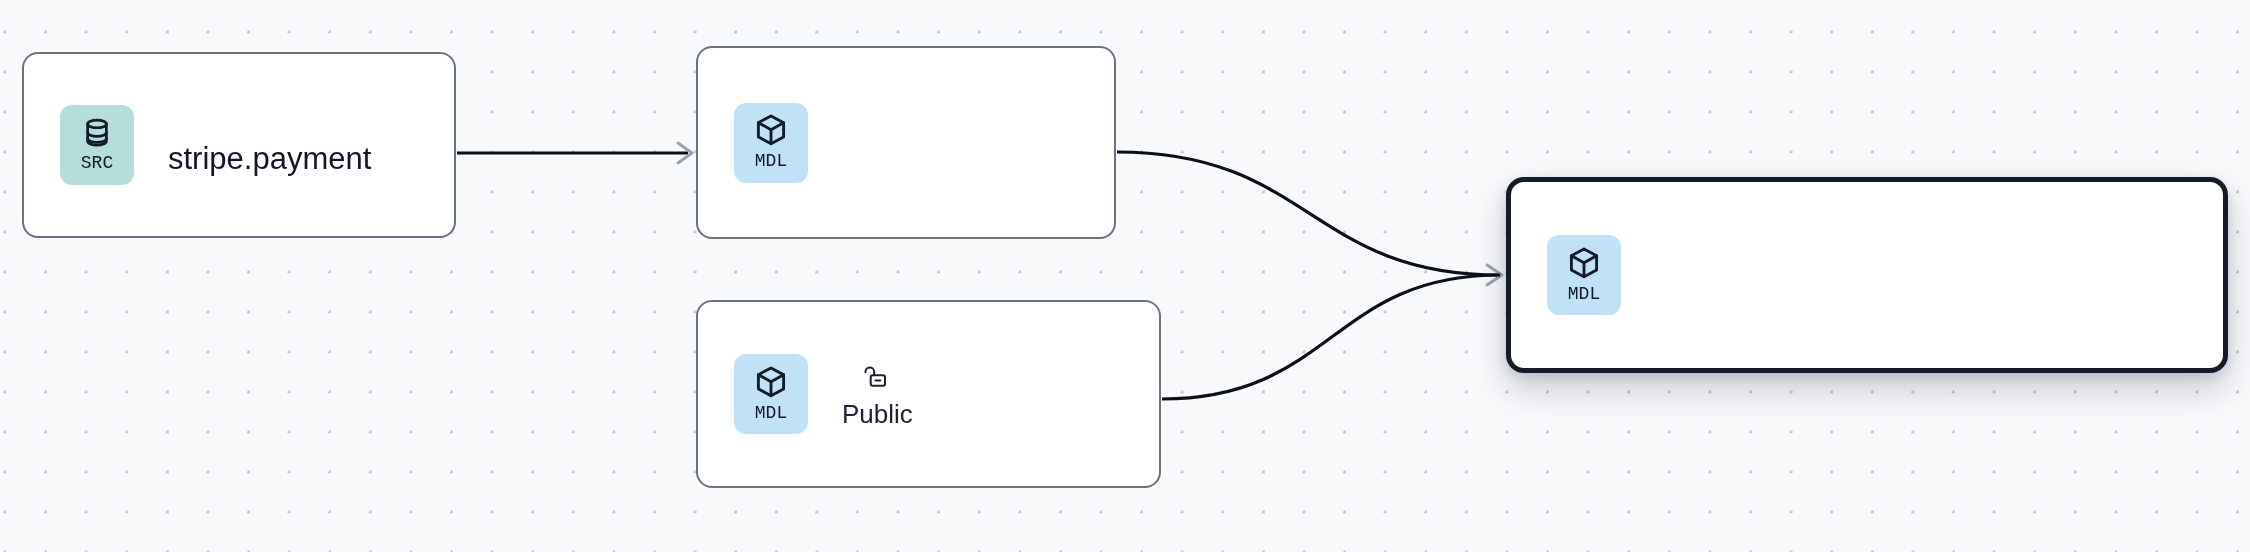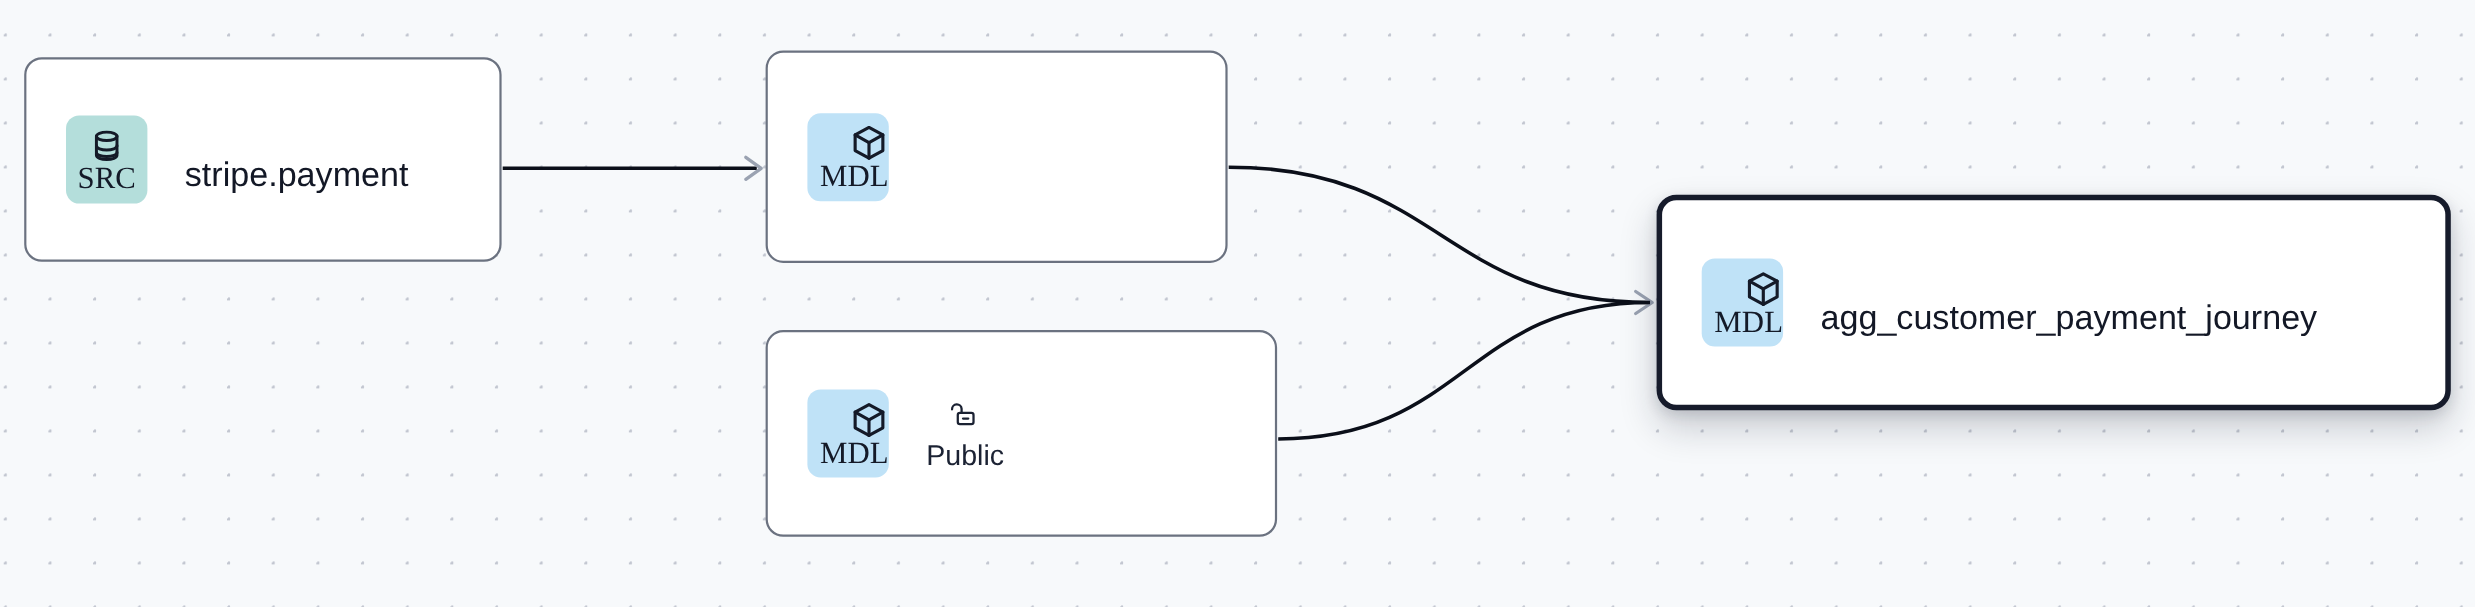--- a/index.html
+++ b/index.html
@@ -71,27 +71,27 @@
     width: 74px;
     height: 80px;
     border-radius: 12px;
     display: flex;
     flex-direction: column;
     align-items: center;
     justify-content: center;
     gap: 1px;
   }
   .badge.src { background: #b4dedb; }
-  .badge.mdl { background: #bfe2f7; align-items: flex-end; }
+  .badge.mdl { background: #bfe2f7; }
 
   .badge svg { display: block; }
 
   .badge-text {
-    font-family: Liberation Serif, serif;
-    font-size: 28px;
+    font-family: Liberation Mono, monospace;
+    font-size: 18px;
     line-height: 24px;
     font-weight: 400;
     color: #141a28;
     letter-spacing: 0.1px;
   }
 
   .node-body {
     margin-left: 34px;
     display: flex;
     flex-direction: column;
@@ -198,19 +198,16 @@
         <div class="badge mdl" style="background: rgb(191, 226, 247);">
   <span class="icon-wrap">
     <svg width="36" height="36" viewBox="0 0 24 24" fill="none" stroke="#141a28" stroke-width="1.9" stroke-linecap="round" stroke-linejoin="round">
       <path d="M12 2.6 L20.4 7.1 L20.4 16.6 L12 21.2 L3.6 16.6 L3.6 7.1 Z"></path>
       <path d="M3.6 7.1 L12 11.8 L20.4 7.1"></path>
       <path d="M12 11.8 L12 21.2"></path>
     </svg>
   </span>
 <div class="badge-text">MDL</div>
         </div>
-        <div class="node-body">
-          <div class="node-title">agg_customer_payment_journey</div>
-        </div>
       </div>
     </div>
 
 </div>
 
 </body></html>

